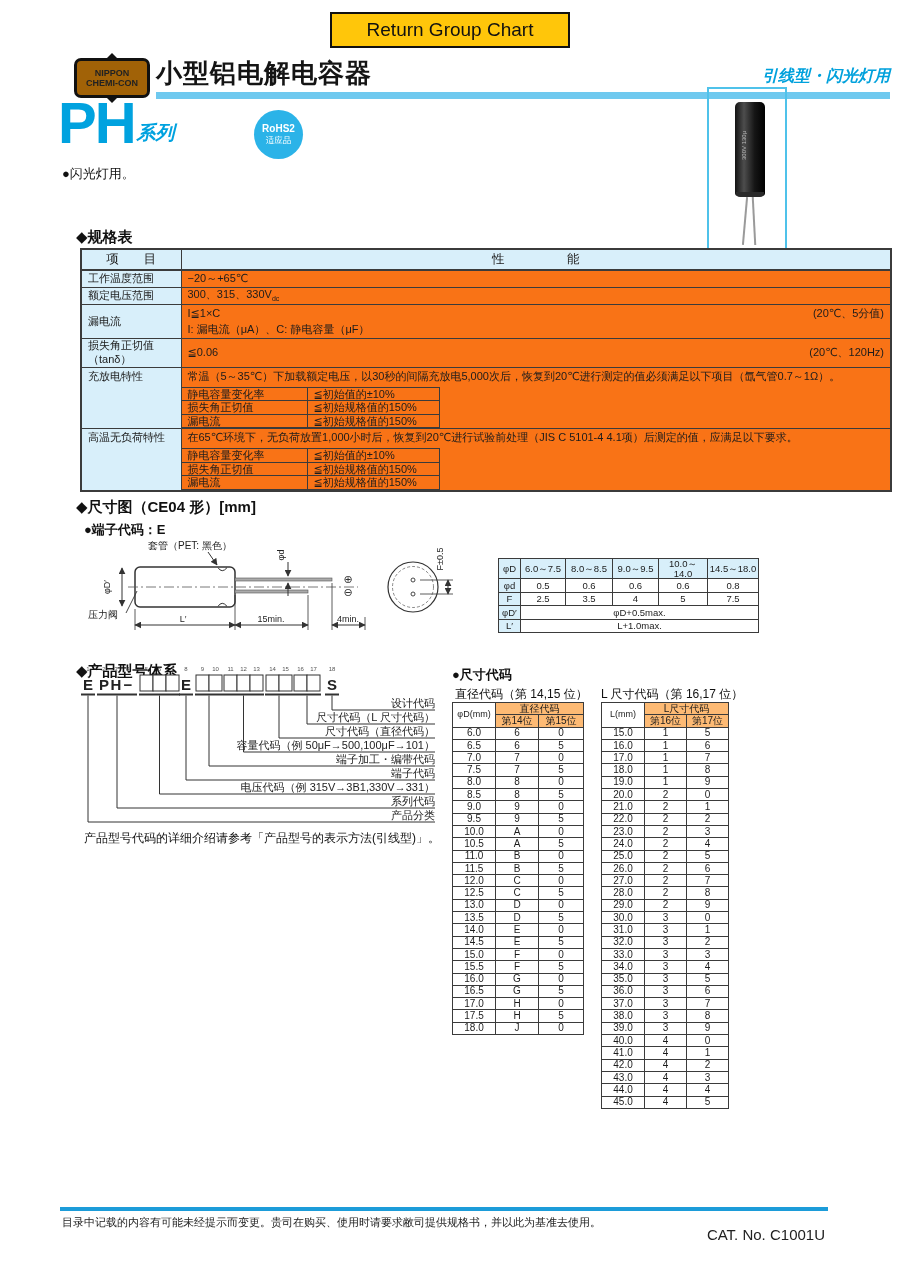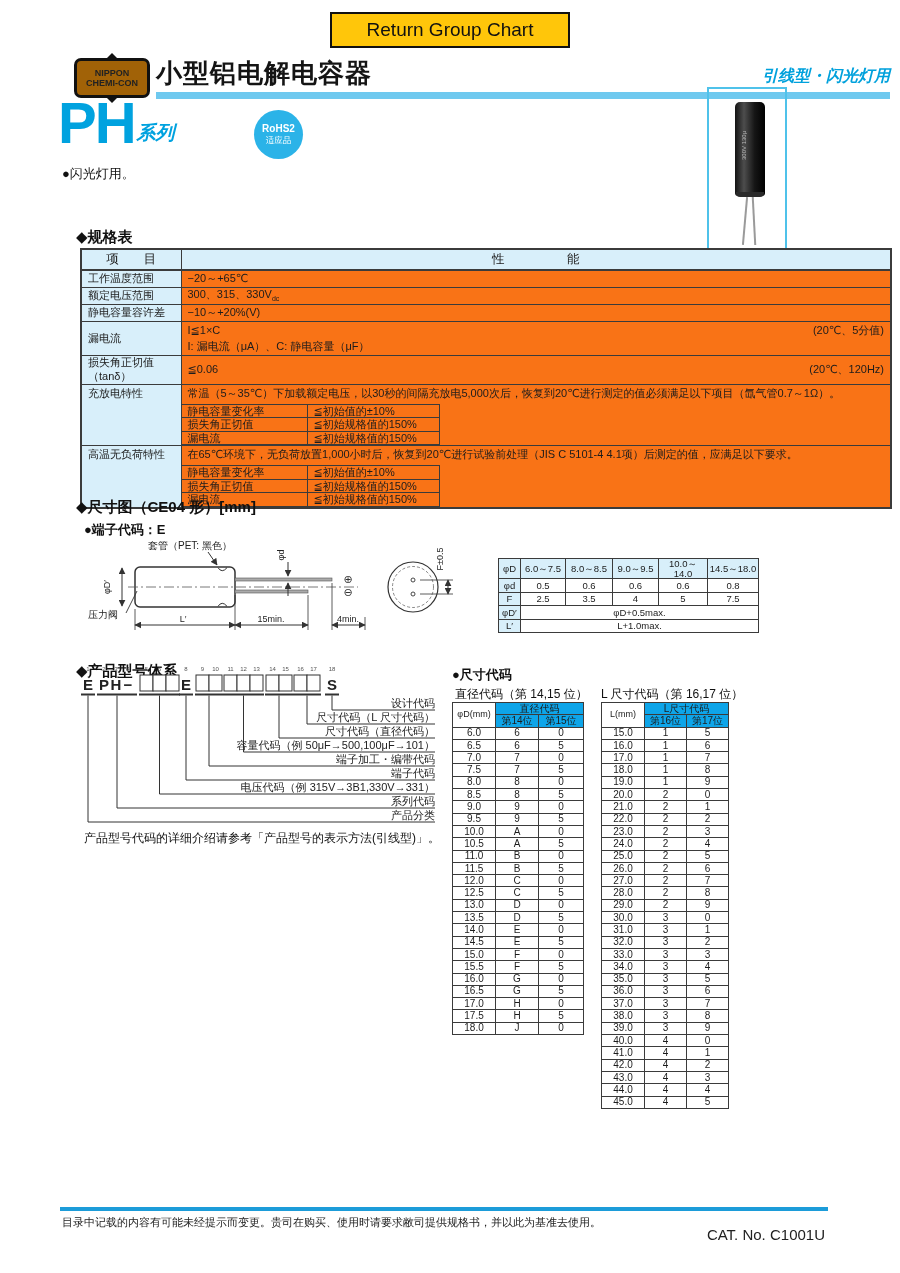--- a/index.html
+++ b/index.html
@@ -74,21 +74,21 @@
 
   #pn-heading{left:76px;top:650px;margin-top:12px;}
   #pn-note{left:84px;top:830px;font-size:12px;color:#111;}
 
   #sizecode-heading{left:452px;top:666px;font-size:13px;font-weight:bold;color:#111;}
   .code-title{font-size:12px;color:#111;}
   #dia-title{left:455px;top:686px;} #len-title{left:601px;top:686px;}
   #dia-table{left:452px;top:702px;} #len-table{left:601px;top:702px;}
   table.codetbl{border-collapse:collapse;table-layout:fixed;font-size:10px;text-align:center;color:#1c1c1c;border:1.5px solid #2f2f2f;}
   .codetbl td{border:1px solid #3b3b3b;height:11.3px;padding:0;line-height:1;}
-  .codetbl thead td{background:#0ea5e9;}
+  .codetbl thead td{background:#fdba74;}
   .codetbl thead td.wh{background:#fff;font-size:9px;}
   #dia-table table{width:131px;} #len-table table{width:127px;}
 
   #footer-line{left:60px;top:1207px;width:768px;height:4px;background:#1C9CD9;}
   #footer-note{left:62px;top:1215px;font-size:11px;color:#222;}
   #cat-no{left:610px;top:1226px;width:215px;text-align:right;font-size:15px;color:#222;}
 
   svg text{font-family:"Liberation Sans","DejaVu Sans",sans-serif;}
 </style>
 </head>
@@ -138,24 +138,20 @@
   </tr>
   <tr>
     <td class="c1">工作温度范围</td>
     <td>−20～+65℃</td>
   </tr>
   <tr>
     <td class="c1">额定电压范围</td>
     <td>
       <span>300、315、330V</span><sub class="vdc">dc</sub>
     </td>
-  </tr>
-  <tr>
-    <td class="c1">静电容量容许差</td>
-    <td>−10～+20%(V)</td>
   </tr>
   <tr>
     <td class="c1">漏电流</td>
     <td class="twoline" style="height:33px">
       <div class="flexline">
         <span>I≦1×C</span>
         <span>(20℃、5分值)</span>
       </div>
       <div>
               <span>I: 漏电流（μA）、C: 静电容量（μF）</span>

